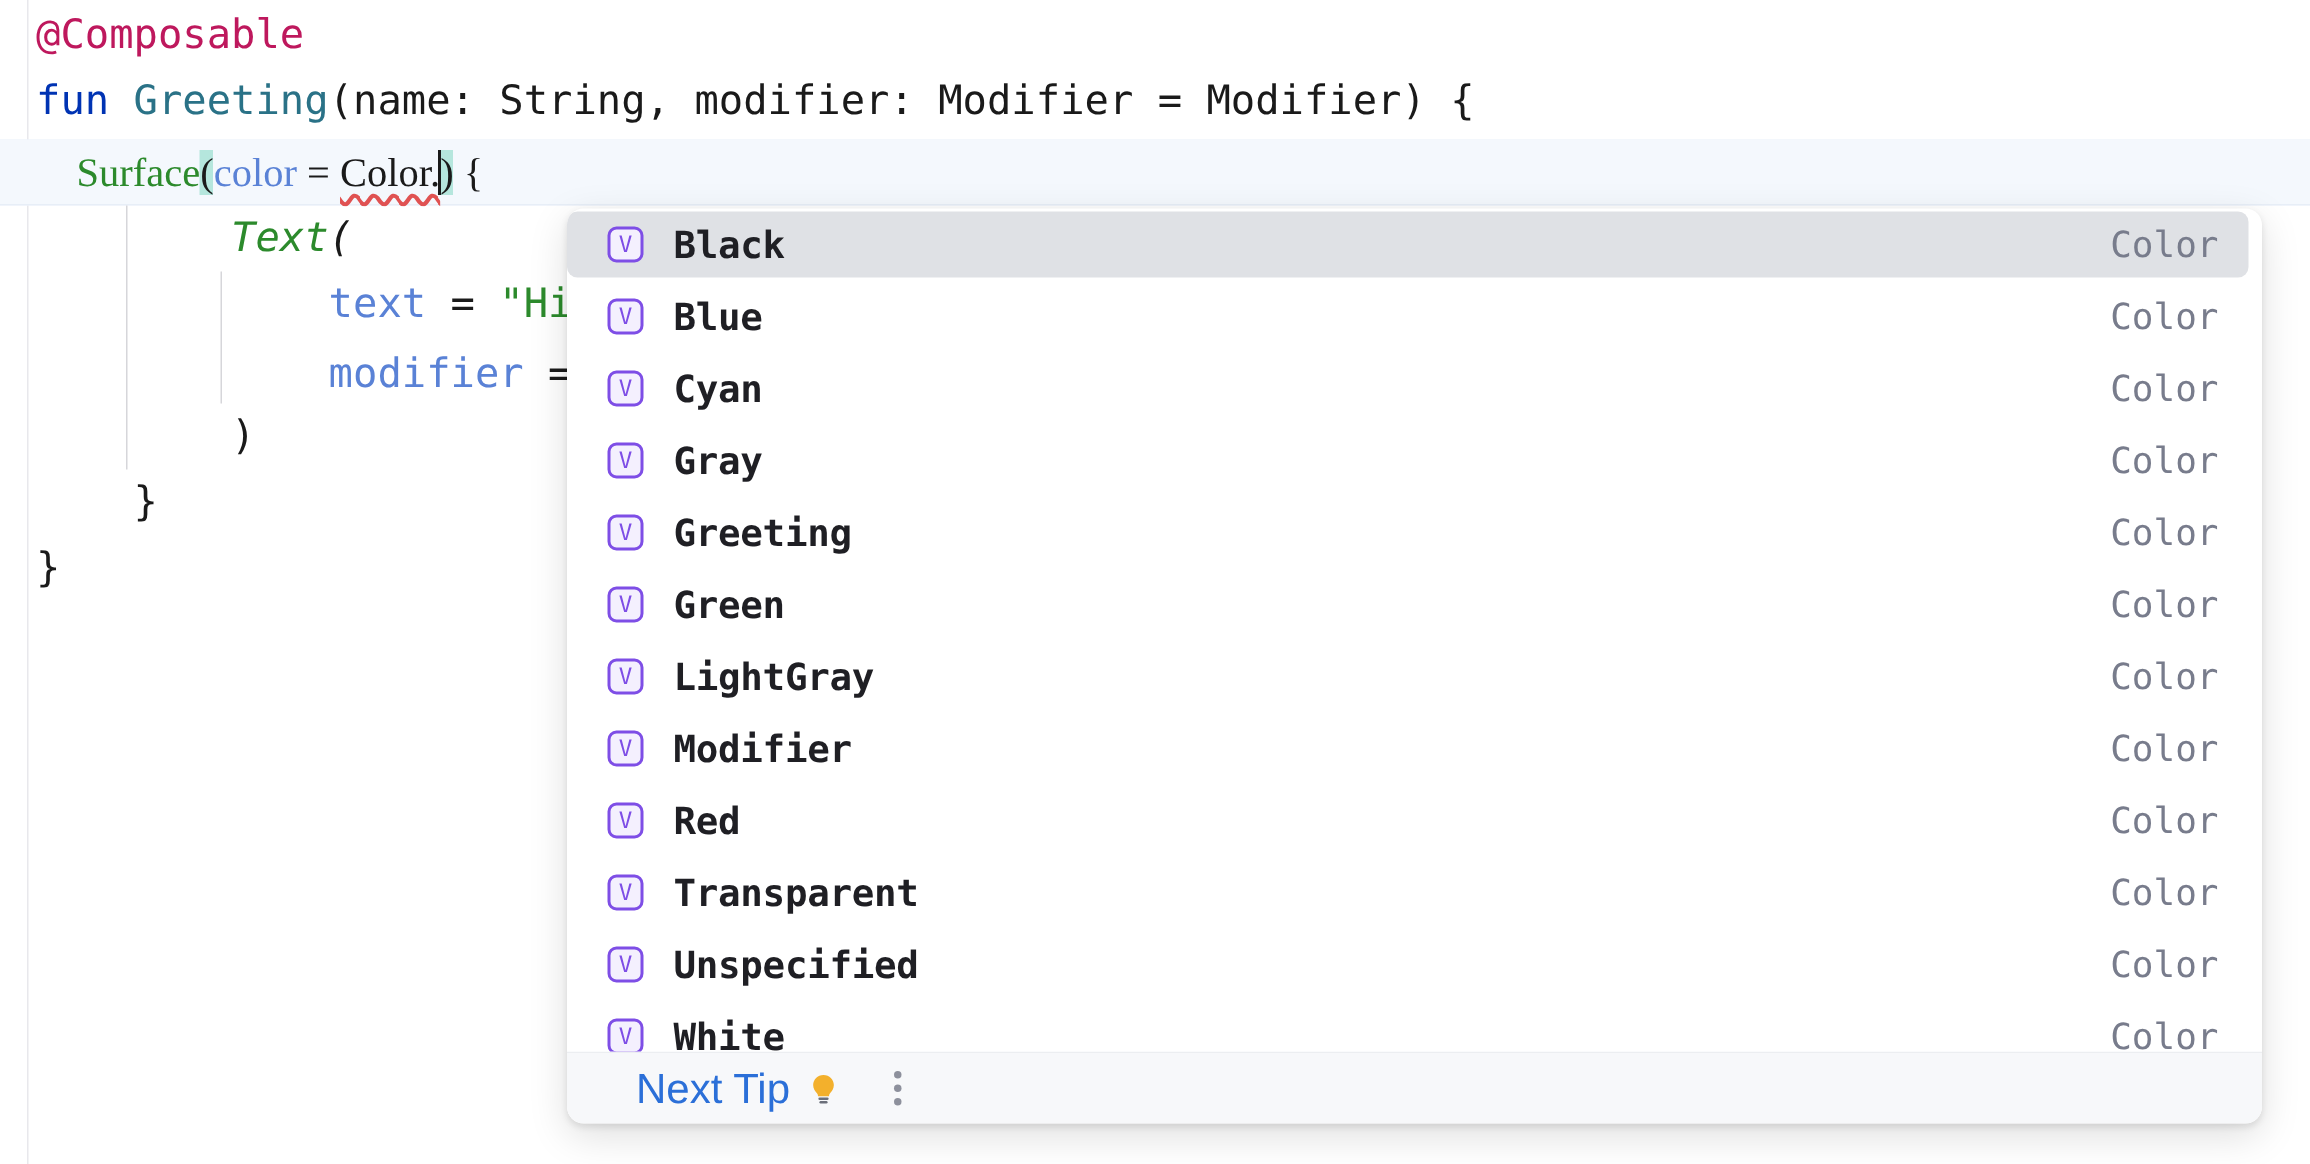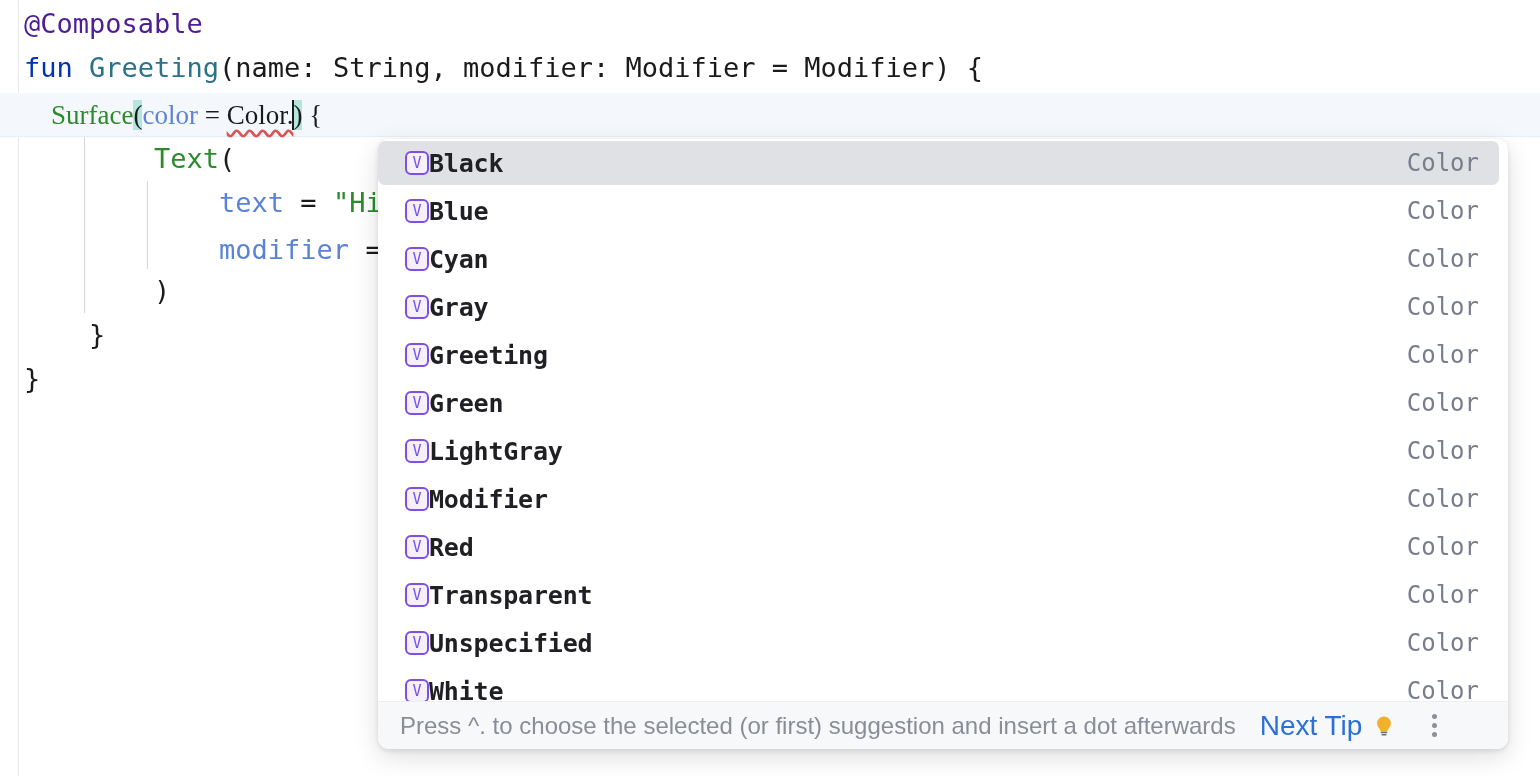--- a/index.html
+++ b/index.html
@@ -34,28 +34,28 @@
     position: absolute; left: 0; top: 0; width: 100%; height: 100%;
     font-family: "DejaVu Sans Mono", monospace;
     font-size: 27px;
     line-height: 44px;
     white-space: pre;
   }
   .code-line { position: absolute; left: 24px; height: 44px; }
   .l0 { top: 2px; }
   .l1 { top: 46px; }
   .l2 { top: 93px; font-family: Liberation Serif, serif; }
-  .l3 { top: 137px; }
+  .l3 { top: 137px; font-style: italic; }
   .l4 { top: 181px; }
   .l5 { top: 228px; }
   .l6 { top: 269px; }
   .l7 { top: 313px; }
   .l8 { top: 357px; }
 
-  .tok-anno   { color: #4c1d95; }
+  .tok-anno   { color: #be185d; }
   .tok-kw     { color: #0033b3; }
   .tok-fnname { color: #2a7287; }
   .tok-plain  { color: #1a1a1a; }
   .tok-fncall { color: #2c8a2c; }
   .tok-param  { color: #5a82d6; }
   .tok-string { color: #2c8a2c; }
   .tok-prop   { color: #1a1a1a; }
 
   .brace-hl { background: #b5e6dd; }
 
@@ -118,21 +118,21 @@
     border-radius: 6px;
     background: #f4f0fe;
     display: flex; align-items: center; justify-content: center;
     font-family: "DejaVu Sans Mono", monospace;
     font-size: 15px;
     color: #7e4ee6;
     line-height: 1;
   }
 
   .item-label {
-    margin-left: 0;
+    margin-left: 20px;
     font-family: "DejaVu Sans Mono", monospace;
     font-size: 25px;
     font-weight: bold;
     color: #1f1f24;
     letter-spacing: -0.2px;
   }
 
   .item-type {
     margin-left: auto;
     margin-right: 29px;
@@ -282,21 +282,20 @@
           <span class="item-type">Color</span>
         </div>
         <div class="item">
           <span class="v-icon">V</span>
           <span class="item-label">White</span>
           <span class="item-type">Color</span>
         </div>
       </div>
 
     <div id="statusbar">
-      <span class="status-hint">Press ^. to choose the selected (or first) suggestion and insert a dot afterwards</span>
       <span class="next-tip">Next Tip</span>
       <span class="bulb-icon">
         <svg width="24" height="24" viewBox="0 0 24 24" aria-hidden="true">
           <path d="M12 2.6c-4 0-6.9 3-6.9 6.7 0 2.5 1.3 4.2 2.4 5.4.5.6.8 1 .8 1.6v.6h7.4v-.6c0-.6.3-1 .8-1.6 1.1-1.2 2.4-2.9 2.4-5.4 0-3.7-2.9-6.7-6.9-6.7z" fill="#f3b02c"></path>
           <rect x="8.6" y="17.6" width="6.8" height="1.7" rx="0.85" fill="#6b6f7a"></rect>
           <rect x="9.3" y="20.0" width="5.4" height="1.6" rx="0.8" fill="#6b6f7a"></rect>
         </svg>
       </span>
       <span class="kebab-icon">
         <i></i>

